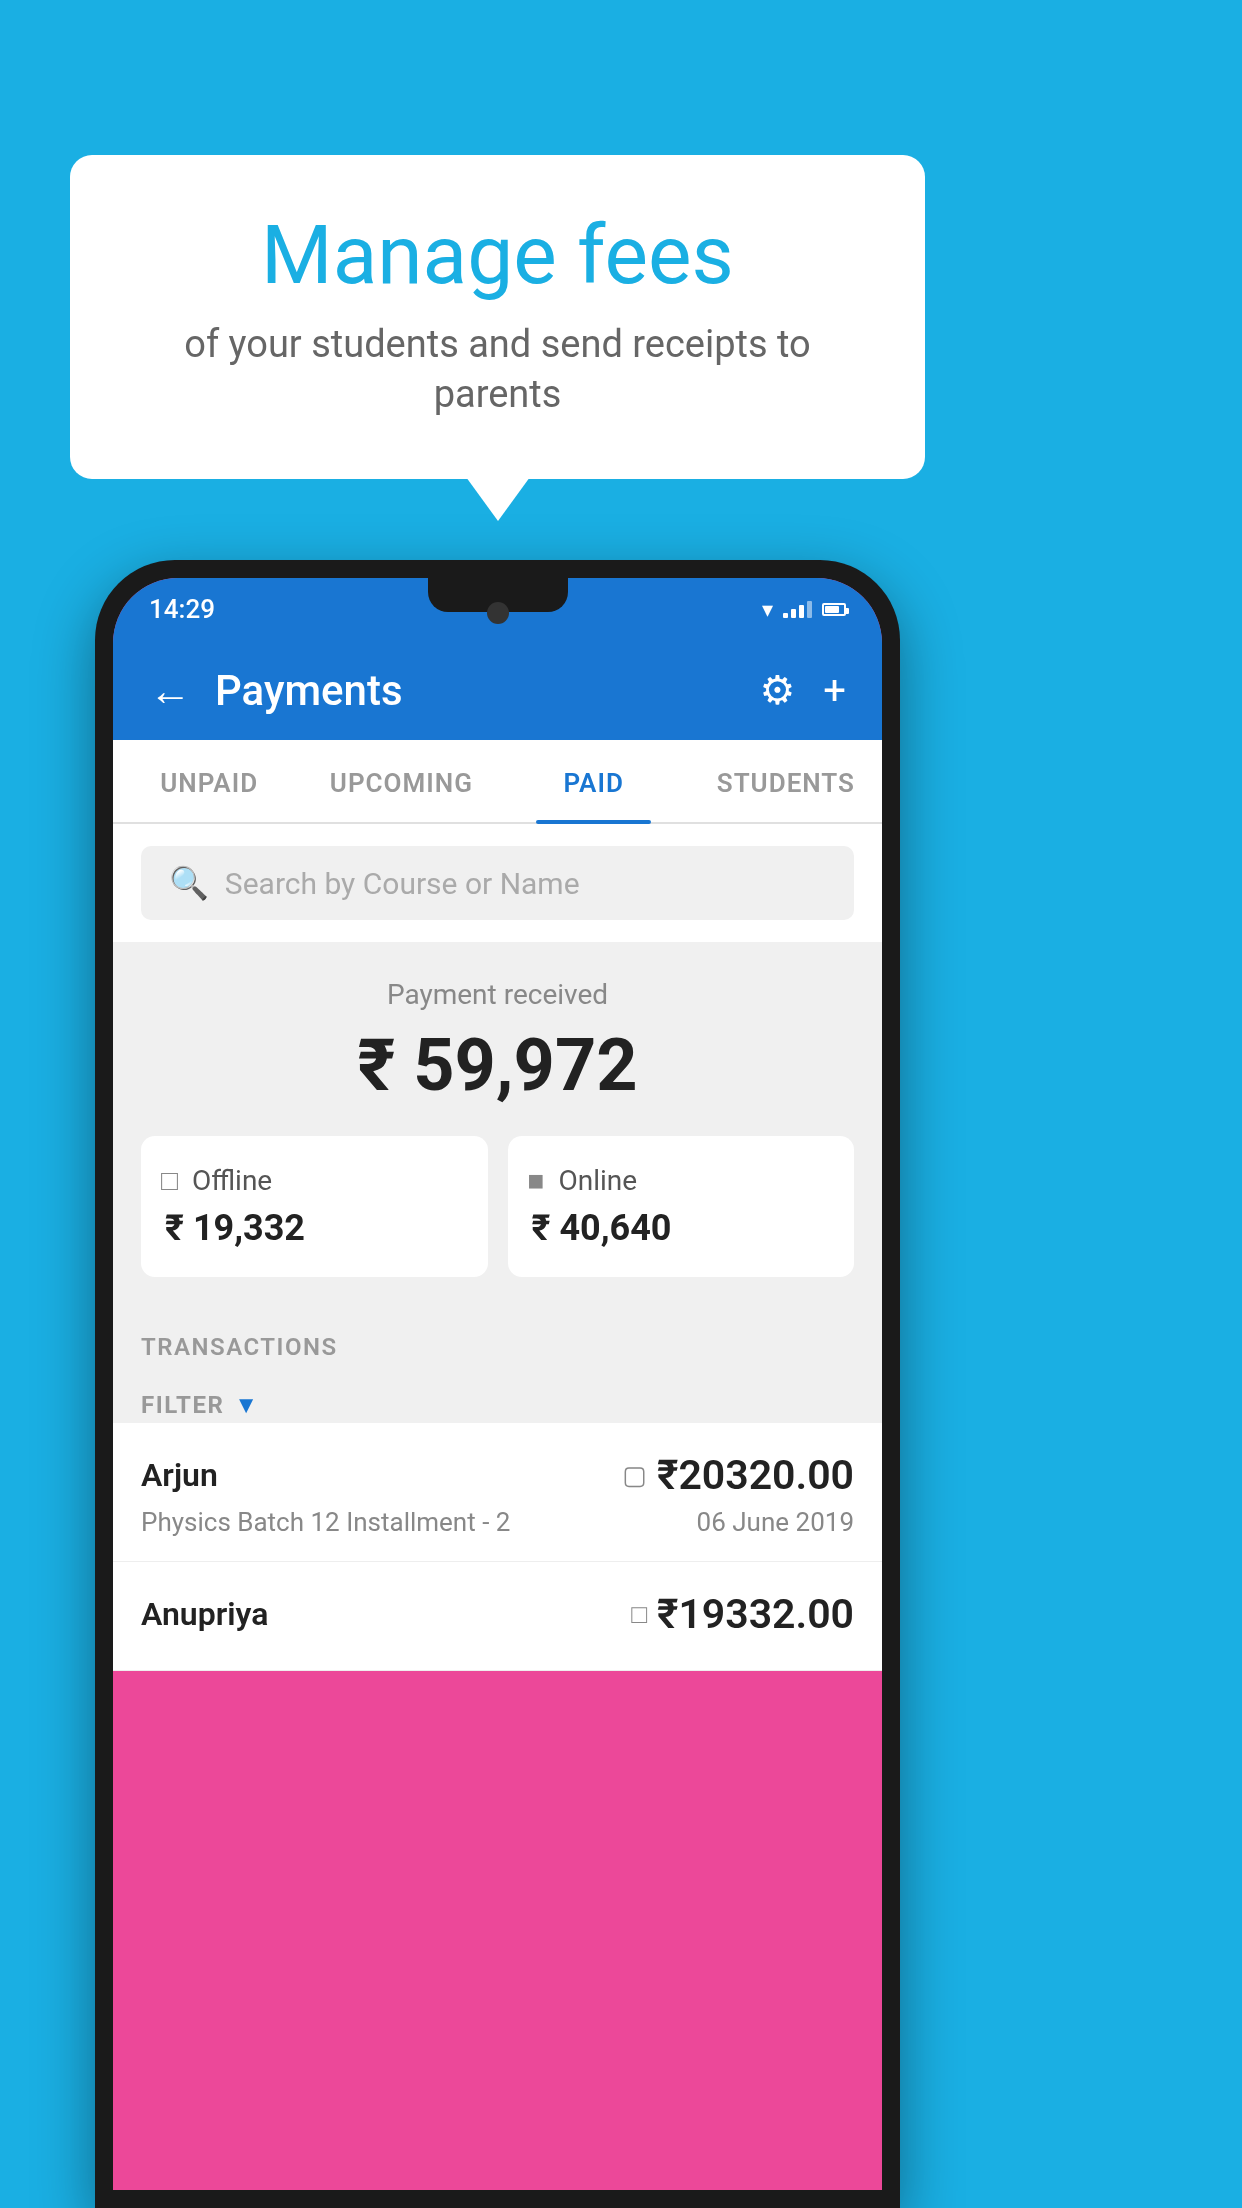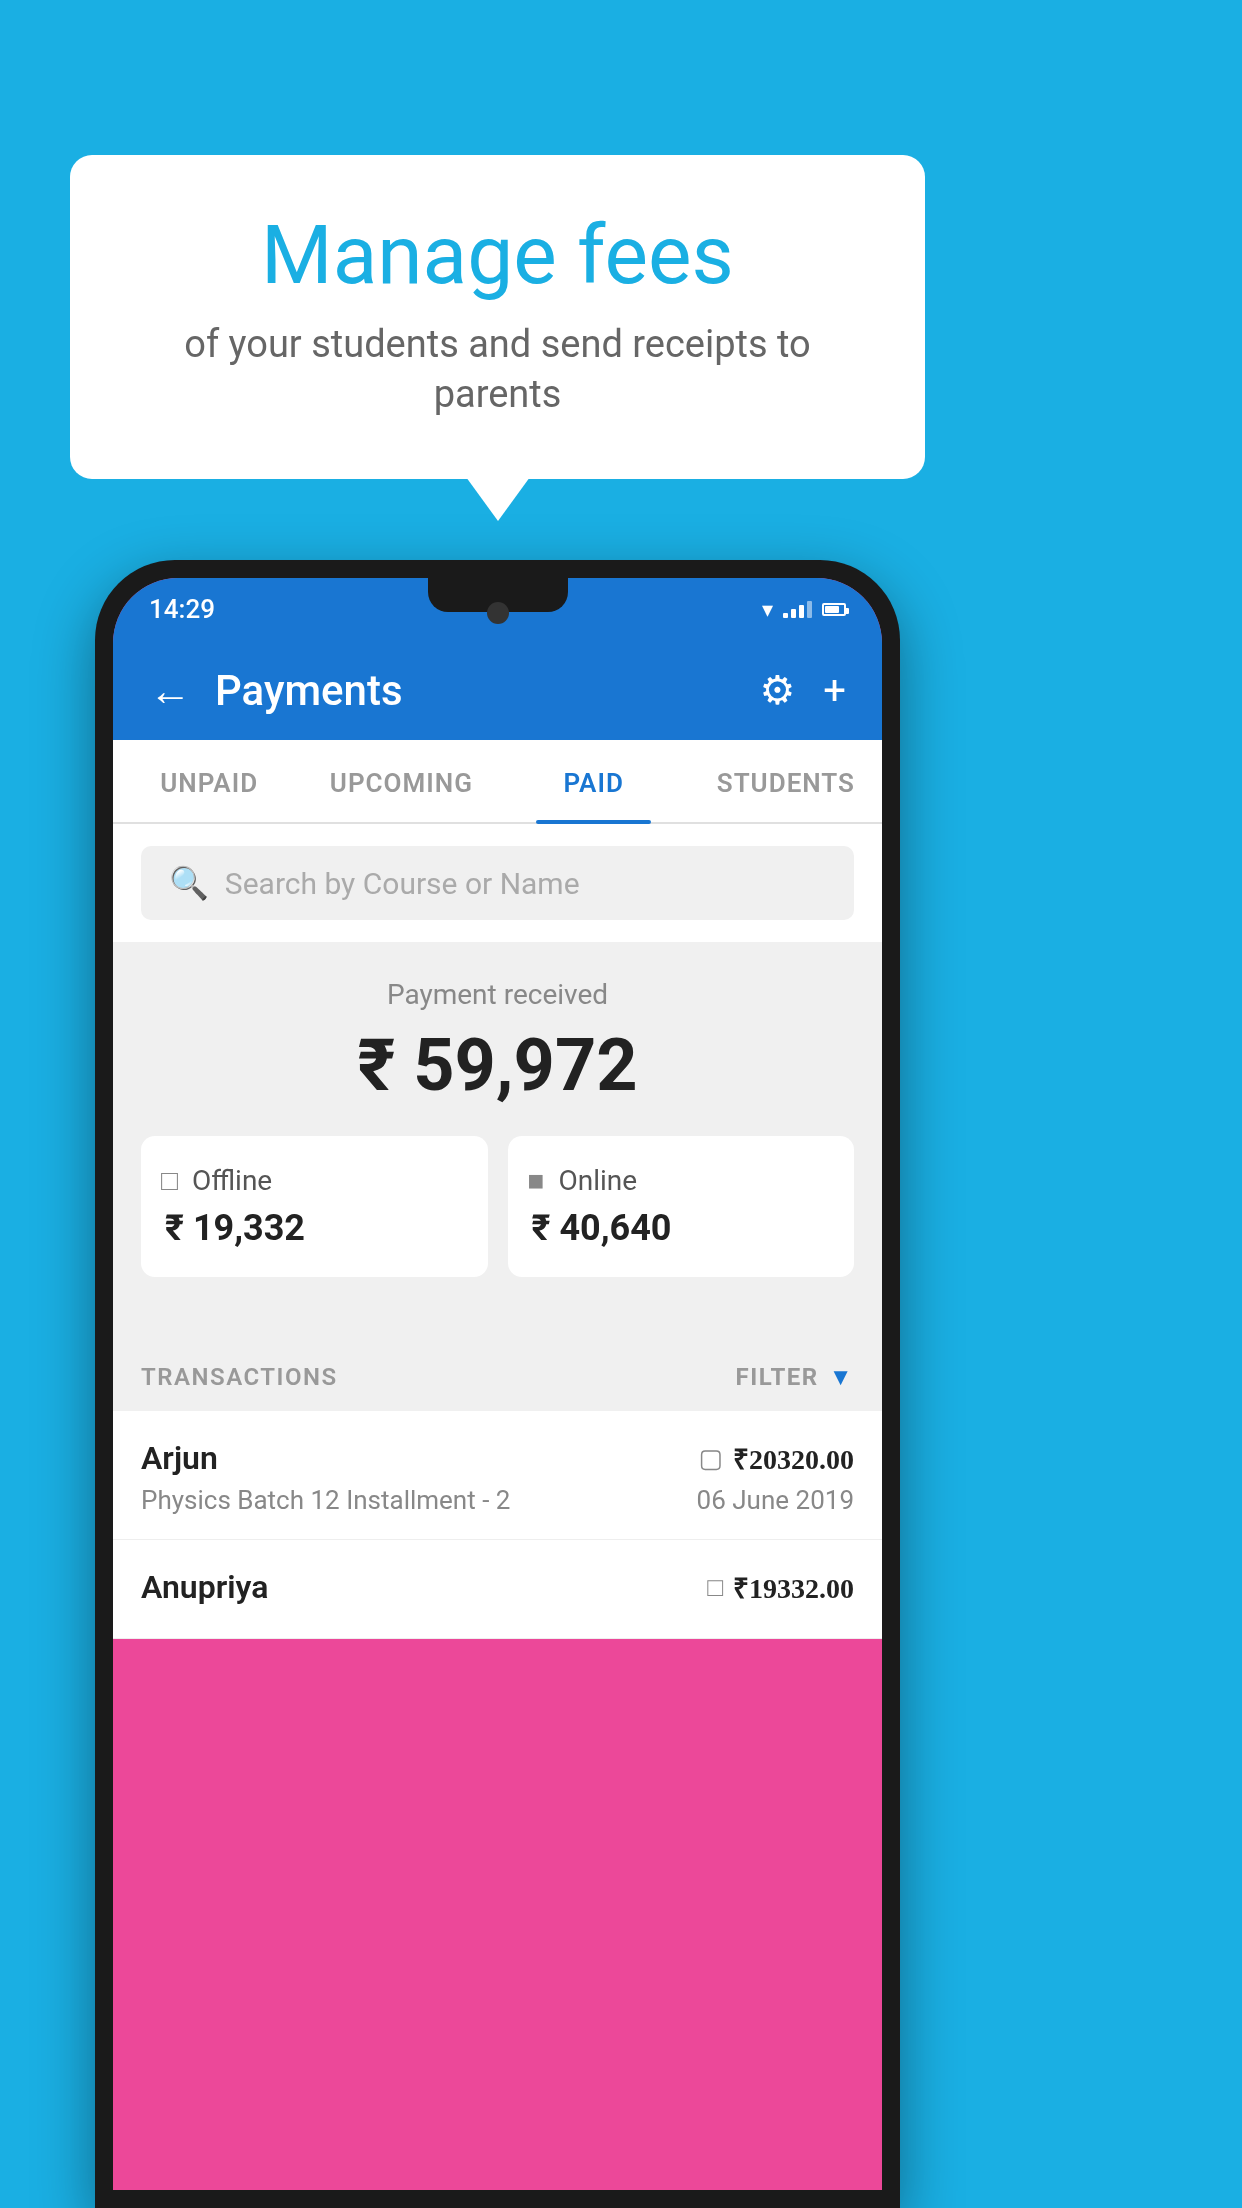--- a/index.html
+++ b/index.html
@@ -273,24 +273,25 @@
     .card-amount {
       font-size: 36px;
       font-weight: 700;
       color: #222;
       padding-left: 4px;
     }
 
     
     .transactions-header {
       display: flex;
-      align-items: flex-end;
+      align-items: flex-start;
       justify-content: space-between;
-      padding: 28px 28px 20px;
+      padding: 28px 28px 4px;
       background: #f0f0f0;
+      flex-direction: column;
     }
 
     .transactions-label {
       color: #999;
       font-size: 24px;
       font-weight: 600;
       letter-spacing: 1.5px;
     }
 
     .filter-btn {
@@ -338,24 +339,23 @@
       align-items: center;
       gap: 10px;
     }
 
     .transaction-type-icon {
       color: #888;
       font-size: 26px;
     }
 
     .transaction-amount {
-      font-size: 28px;
+      font-size: 41px;
       font-weight: 600;
       color: #222;
-      font-family: Liberation Serif, serif;
     }
 
     .transaction-bottom {
       display: flex;
       justify-content: space-between;
       align-items: center;
     }
 
     .transaction-course {
       font-size: 26px;

